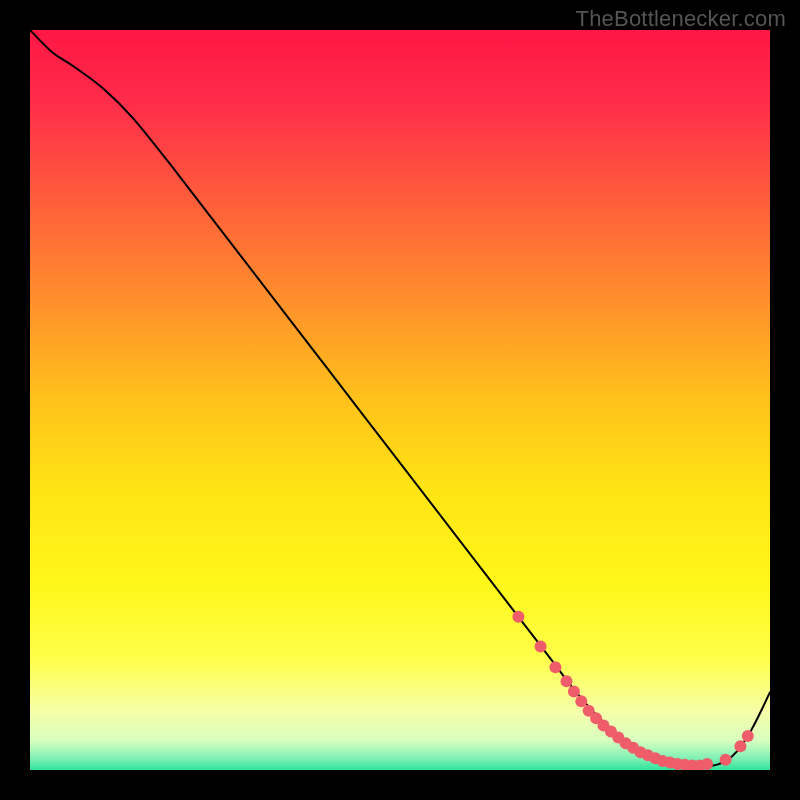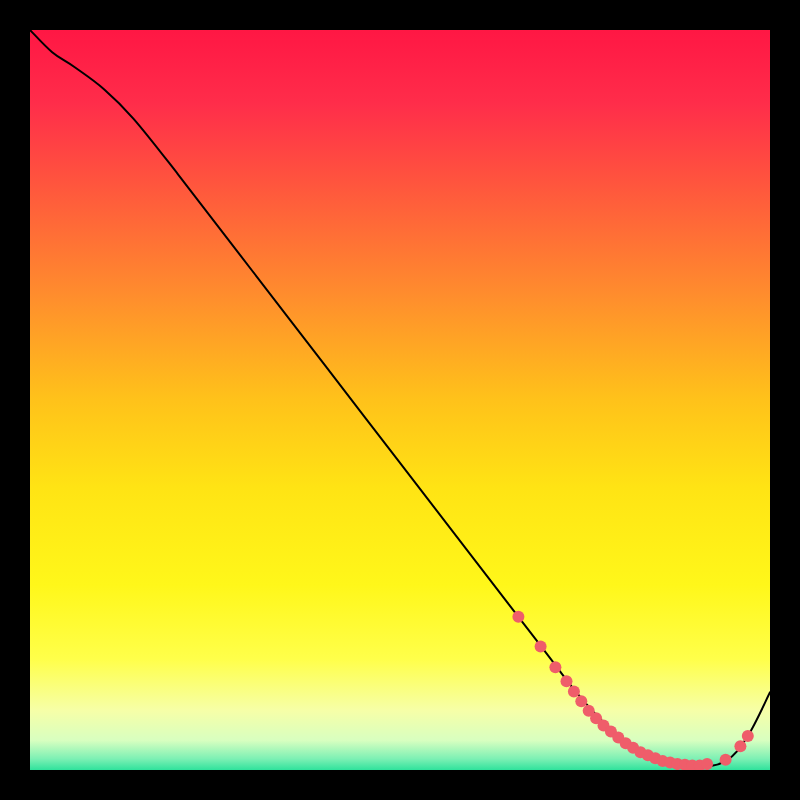--- a/index.html
+++ b/index.html
@@ -32,20 +32,21 @@
     top: 30px;
     width: 740px;
     height: 740px;
   }
   svg { display: block; }
 </style>
 </head>
 <body>
 
 <div class="chart-wrap">
+  <div class="watermark">TheBottlenecker.com</div>
   <div class="plot-area">
     <svg id="chart-svg" width="740" height="740" viewBox="0 0 740 740">
       <defs>
         <linearGradient id="bg-grad" x1="0" y1="0" x2="0" y2="1">
             <stop offset="0.00%" stop-color="#ff1744"></stop>
             <stop offset="10.00%" stop-color="#ff2d4a"></stop>
             <stop offset="22.00%" stop-color="#ff5a3c"></stop>
             <stop offset="35.00%" stop-color="#ff8a2e"></stop>
             <stop offset="50.00%" stop-color="#ffc21a"></stop>
             <stop offset="62.00%" stop-color="#ffe414"></stop>

